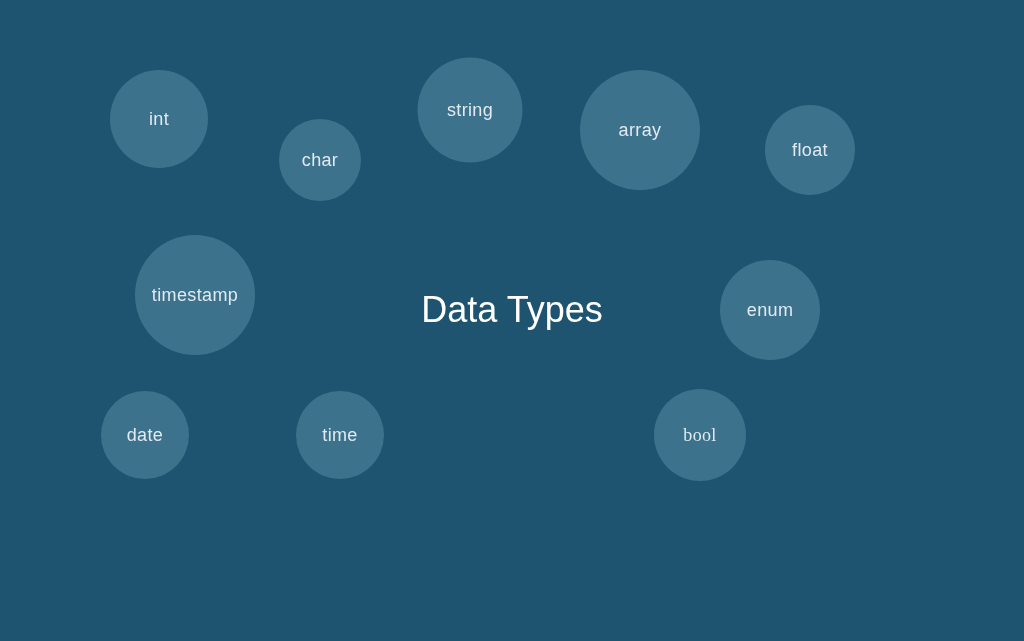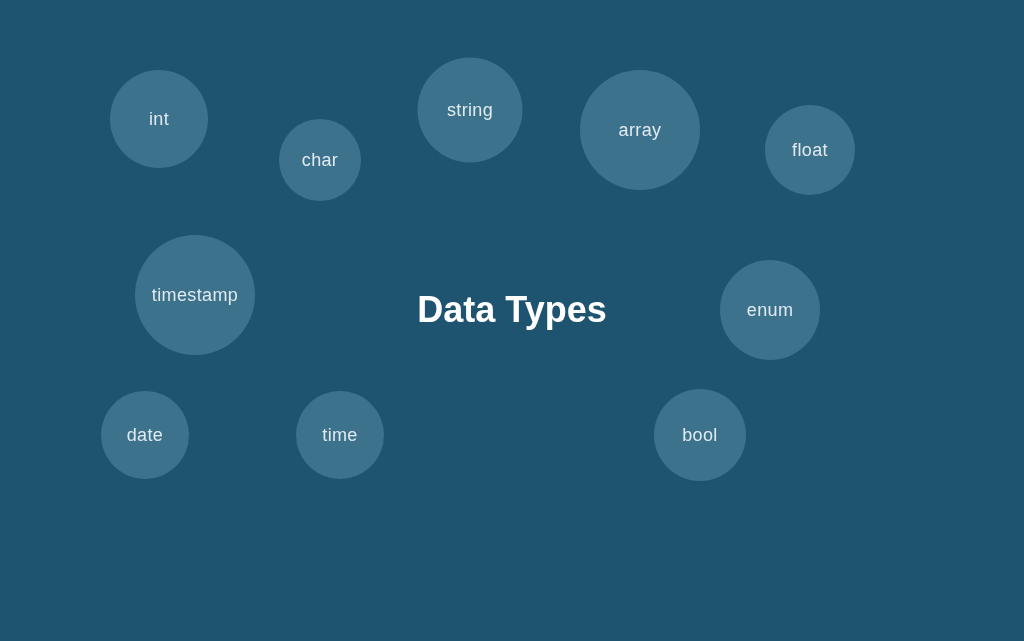--- a/index.html
+++ b/index.html
@@ -29,21 +29,21 @@
       color: #e0eaf0;
       font-size: 18px;
       font-weight: 400;
       letter-spacing: 0.02em;
     }
 
     .center-title {
       position: absolute;
       color: #ffffff;
       font-size: 36px;
-      font-weight: 700;
+      font-weight: 400;
       text-align: center;
       white-space: nowrap;
     }
   </style>
 </head>
 <body>
 
 <div class="canvas">
 
   <div class="center-title" style="left: 512px; top: 310px; transform: translate(-50%, -50%);">Data Types</div>
@@ -67,16 +67,16 @@
     </div>
     <div class="bubble" style="width: 100px; height: 100px; left: 770px; top: 310px; transform: translate(-50%, -50%);">
       <span>enum</span>
     </div>
     <div class="bubble" style="width: 88px; height: 88px; left: 145px; top: 435px; transform: translate(-50%, -50%);">
       <span>date</span>
     </div>
     <div class="bubble" style="width: 88px; height: 88px; left: 340px; top: 435px; transform: translate(-50%, -50%); text-align: center;">
       <span>time</span>
     </div>
-    <div class="bubble" style="width: 92px; height: 92px; left: 700px; top: 435px; transform: translate(-50%, -50%);">
+    <div class="bubble" style="width: 92px; height: 92px; left: 700px; top: 435px; transform: translate(-50%, -50%); font-family: Liberation Serif, serif;">
       <span>bool</span>
     </div>
   </div>
 
 </body></html>

